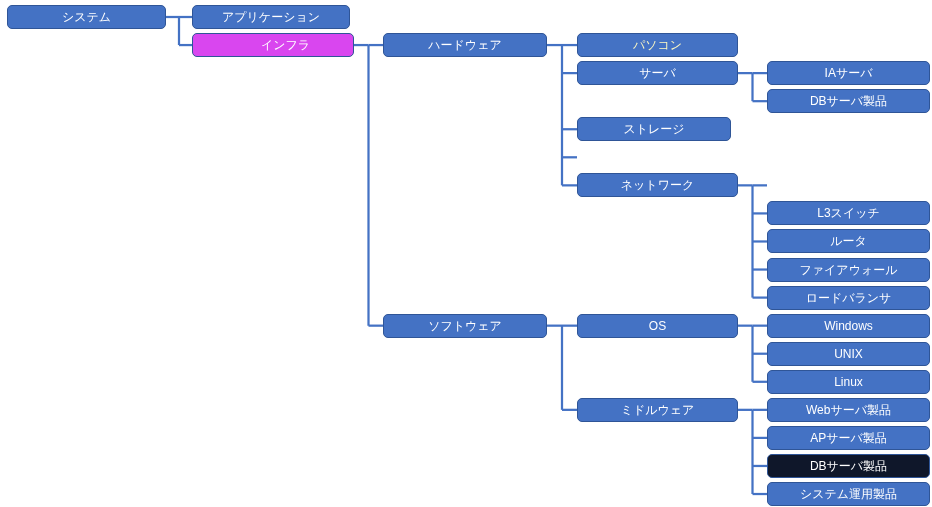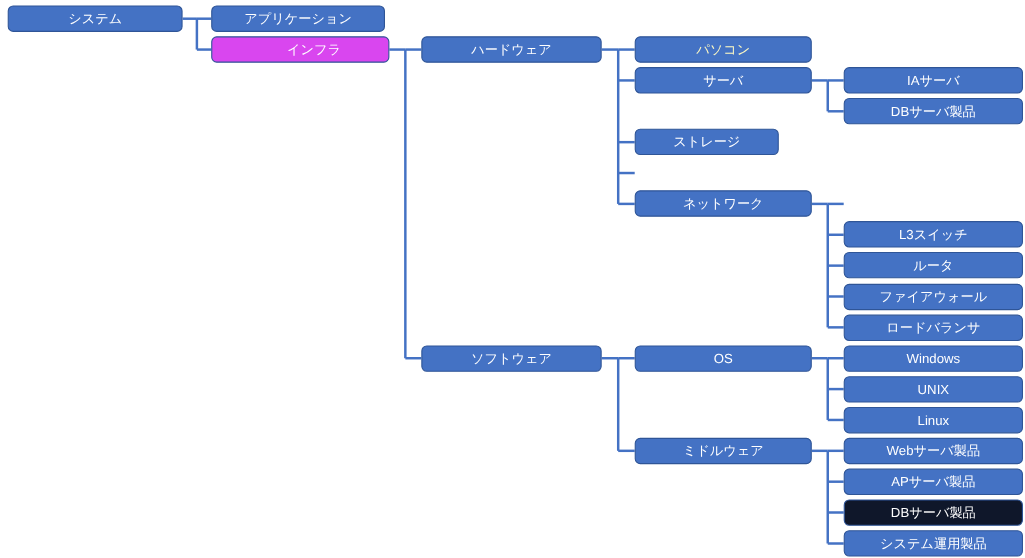--- a/index.html
+++ b/index.html
@@ -107,21 +107,21 @@
     </div>
     <div class="node" style="left: 577px; top: 61.12px; width: 161px; background: rgb(68, 114, 196); border-color: rgb(47, 85, 151); color: rgb(255, 255, 255);">
       <span>サーバ</span>
     </div>
     <div class="node" style="left: 767px; top: 61.12px; width: 163px; background: rgb(68, 114, 196); border-color: rgb(47, 85, 151); color: rgb(255, 255, 255);">
       <span>IAサーバ</span>
     </div>
     <div class="node" style="left: 767px; top: 89.18px; width: 163px; background: rgb(68, 114, 196); border-color: rgb(47, 85, 151); color: rgb(255, 255, 255);">
       <span>DBサーバ製品</span>
     </div>
-    <div class="node" style="left: 577px; top: 117.24px; width: 131px; background: rgb(68, 114, 196); border-color: rgb(47, 85, 151); color: rgb(255, 255, 255);">
+    <div class="node" style="left: 577px; top: 117.24px; width: 154px; background: rgb(68, 114, 196); border-color: rgb(47, 85, 151); color: rgb(255, 255, 255);">
       <span>ストレージ</span>
     </div>
     <div class="node" style="left: 577px; top: 173.36px; width: 161px; background: rgb(68, 114, 196); border-color: rgb(47, 85, 151); color: rgb(255, 255, 255);">
       <span>ネットワーク</span>
     </div>
     <div class="node" style="left: 767px; top: 201.42px; width: 163px; background: rgb(68, 114, 196); border-color: rgb(47, 85, 151); color: rgb(255, 255, 255);">
       <span>L3スイッチ</span>
     </div>
     <div class="node" style="left: 767px; top: 229.48px; width: 163px; background: rgb(68, 114, 196); border-color: rgb(47, 85, 151); color: rgb(255, 255, 255);">
       <span>ルータ</span>

